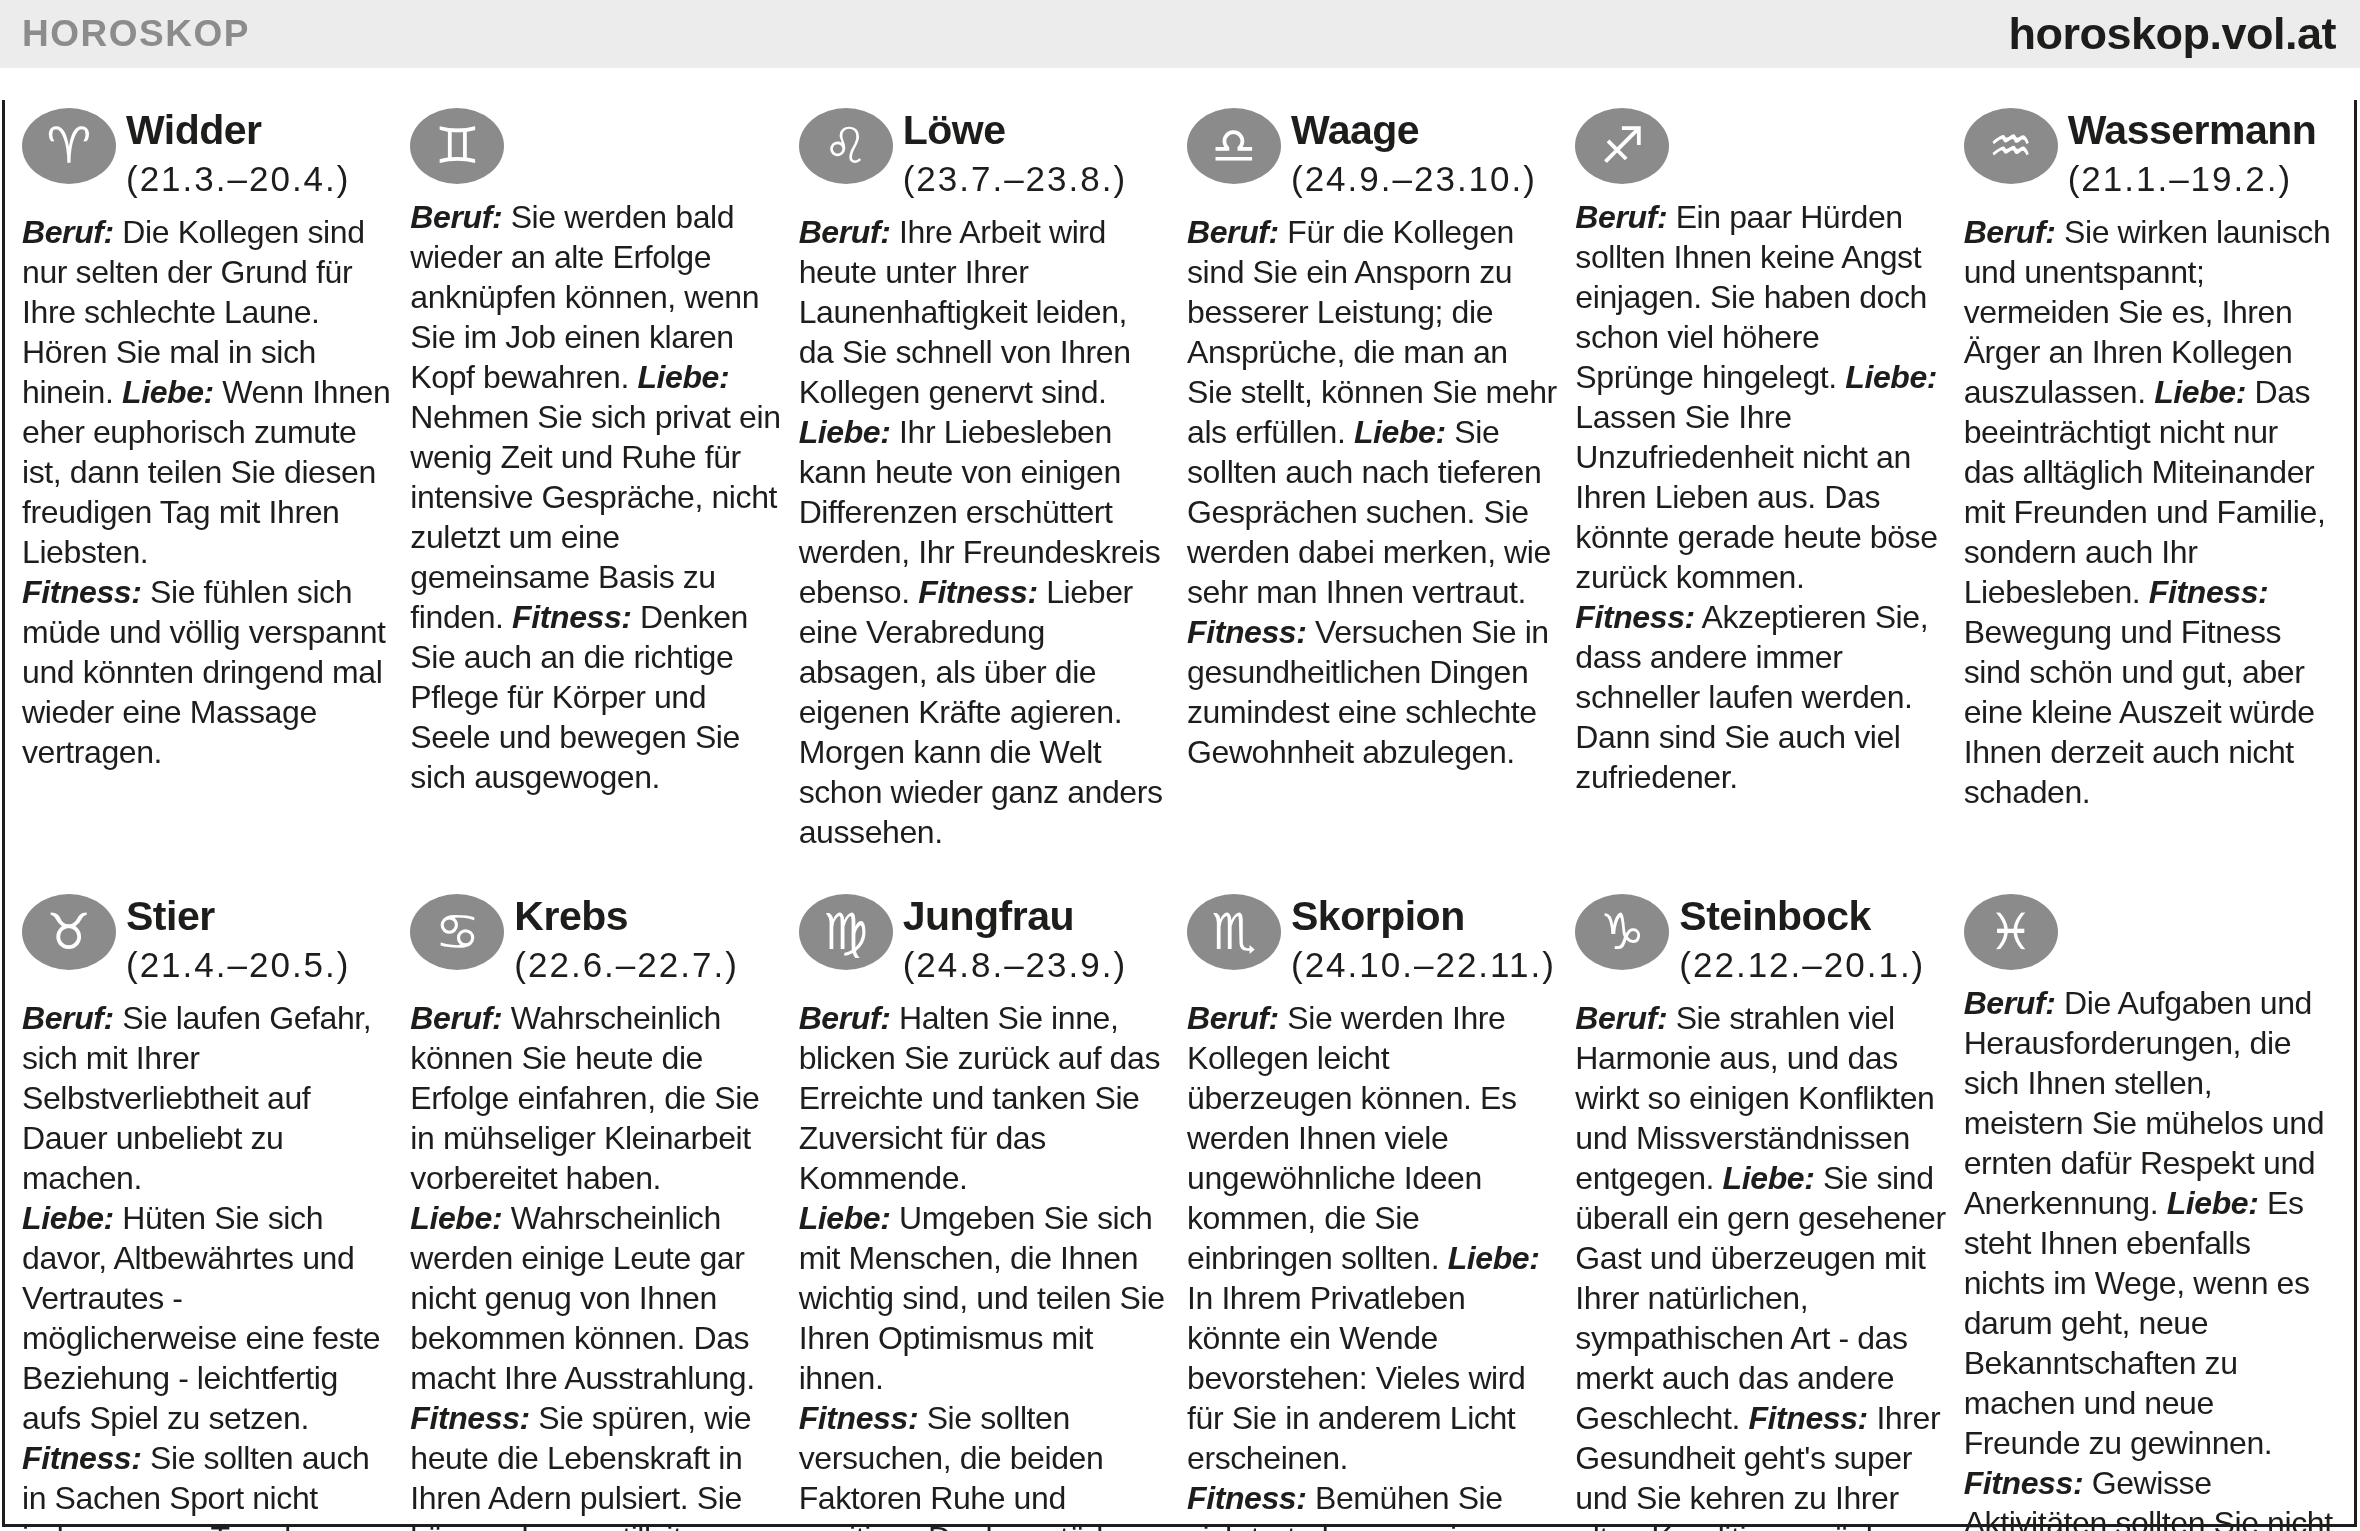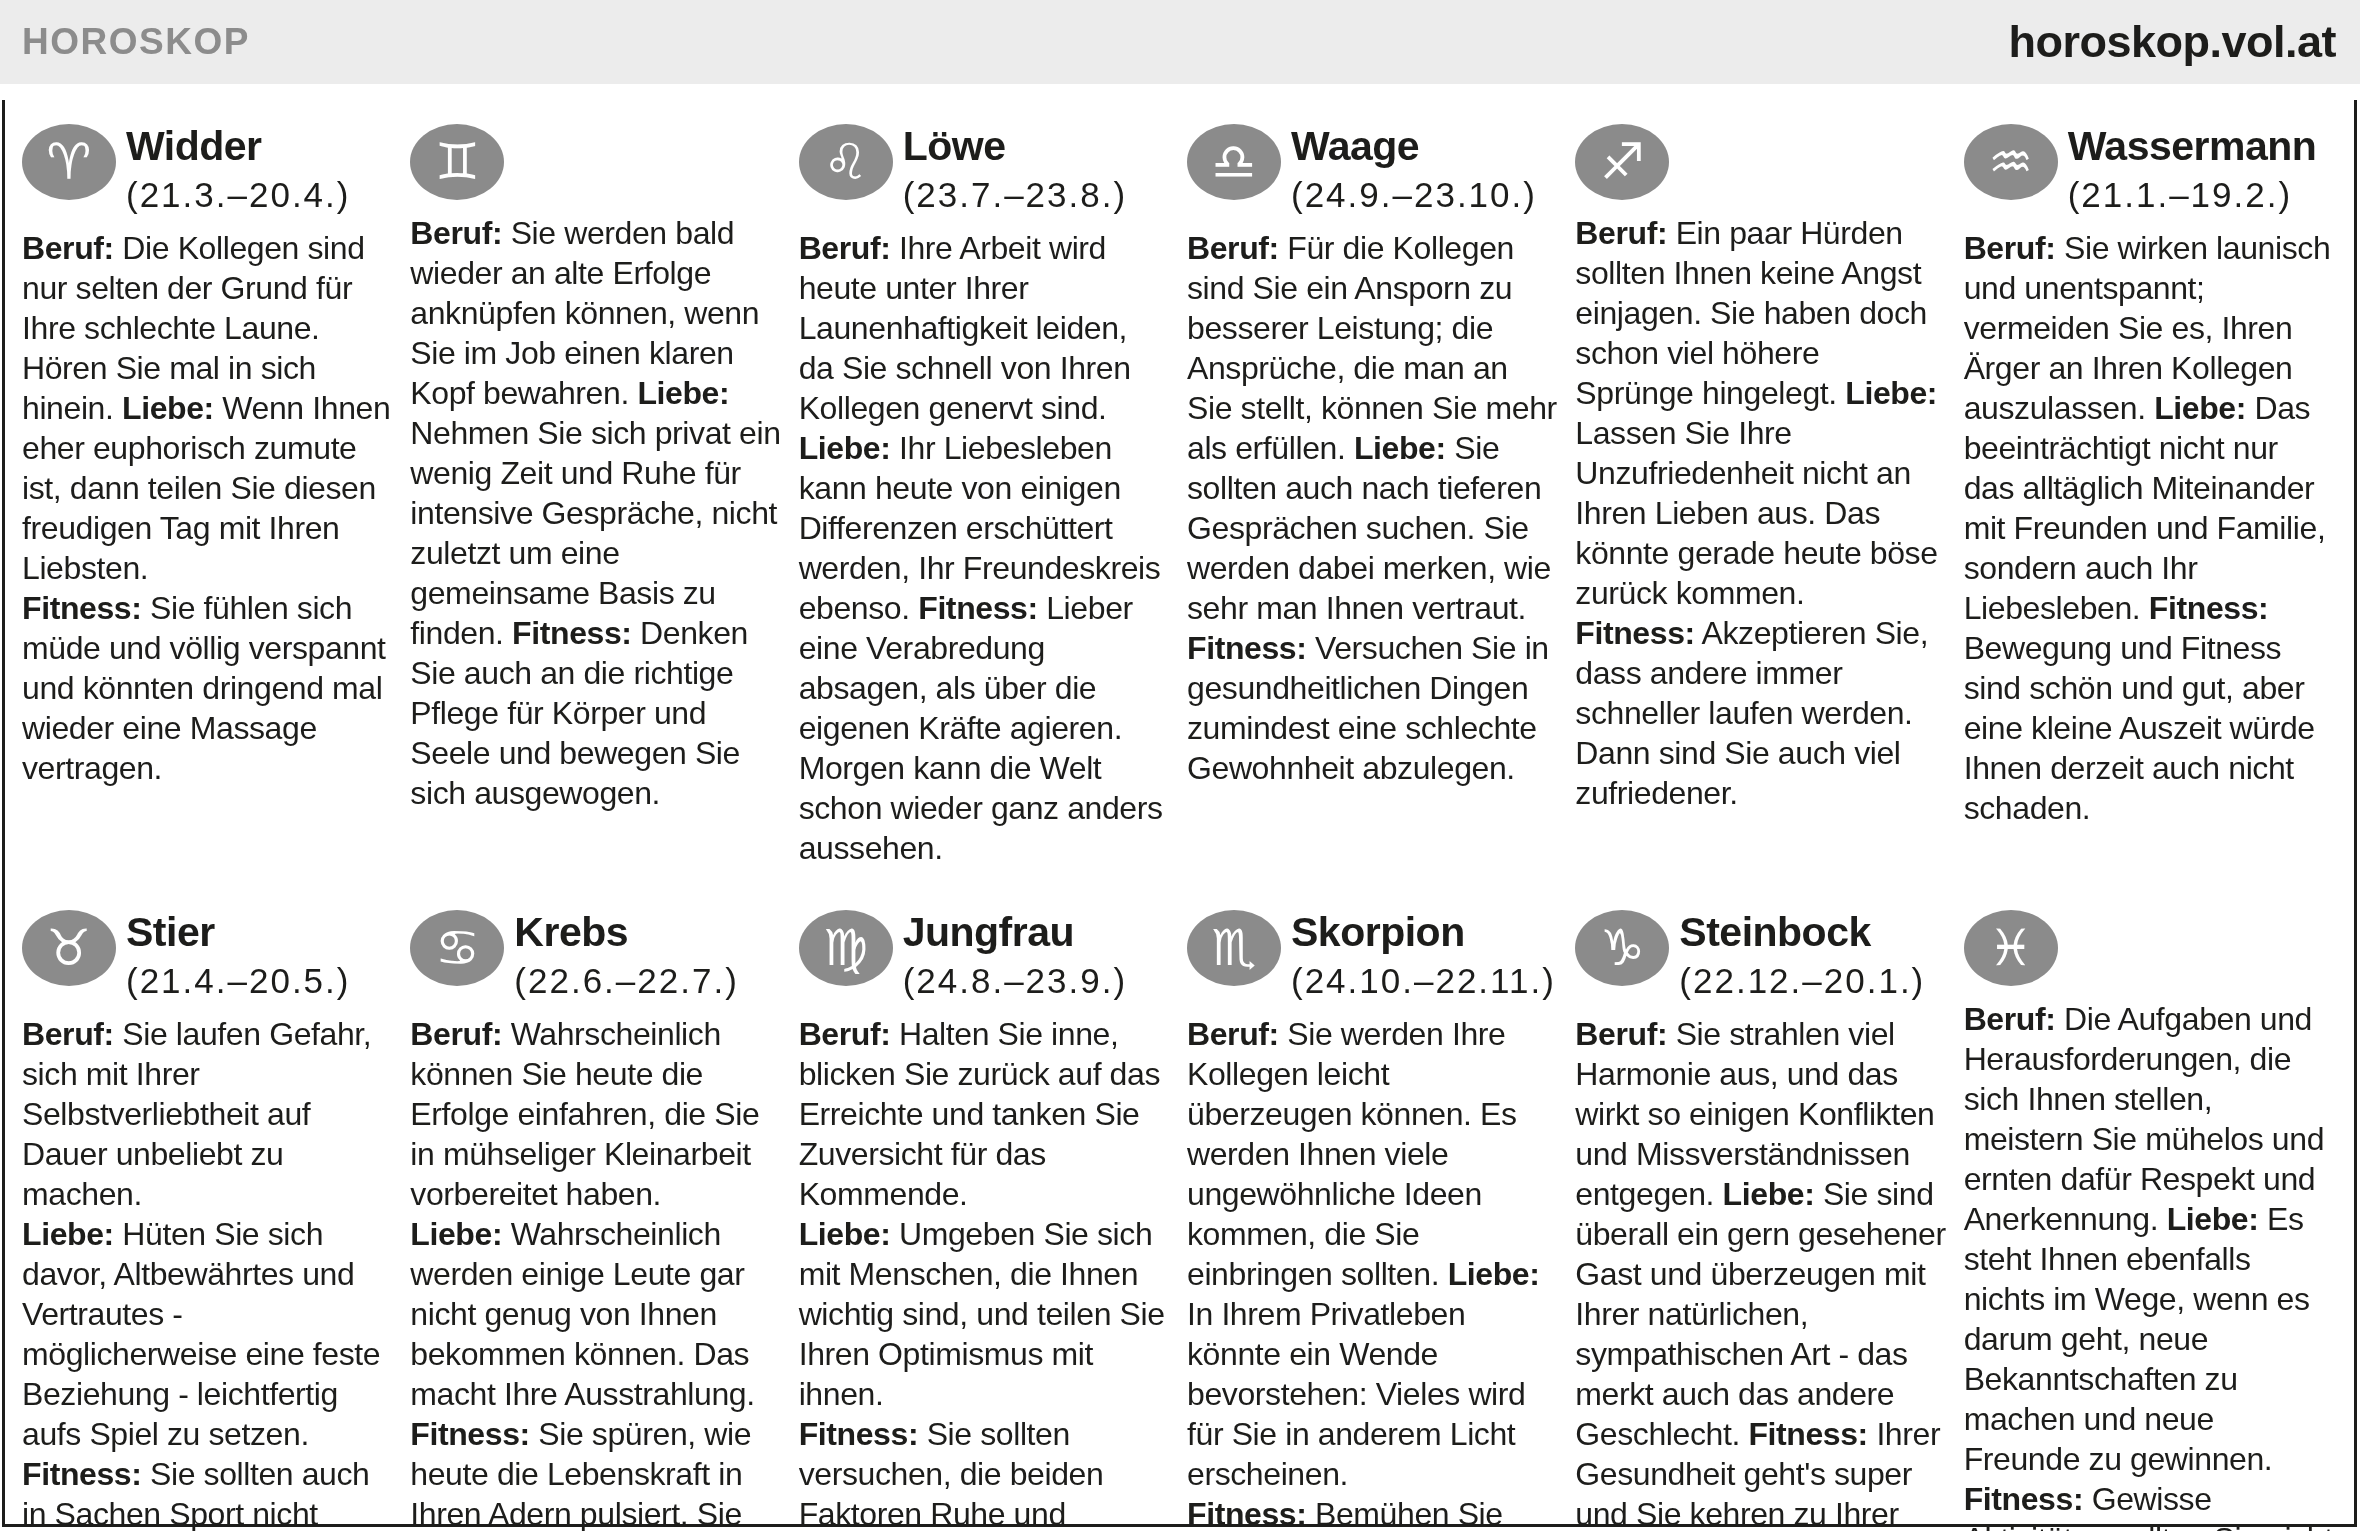--- a/index.html
+++ b/index.html
@@ -12,21 +12,21 @@
   }
   html,body{margin:0;padding:0;}
   body{
     width:2360px;height:1531px;
     background:var(--page-bg);
     font-family:"Liberation Sans","DejaVu Sans",sans-serif;
     position:relative;overflow:hidden;
     color:var(--text);
   }
   .header{
-    height:84px;background:var(--header-bg);
+    height:68px;background:var(--header-bg);
     display:flex;align-items:center;justify-content:space-between;
     padding:0 24px 0 22px;box-sizing:border-box;
   }
   .brand{
     color:var(--header-title);font-weight:bold;font-size:37px;letter-spacing:1.5px;
   }
   .site{
     color:var(--text);font-weight:bold;font-size:45px;letter-spacing:-0.5px;
   }
   .frame{
@@ -53,21 +53,21 @@
     color:#ffffff;font-family:"DejaVu Sans",sans-serif;
     font-size:50px;line-height:1;
   }
   .titles{margin-left:10px;padding-top:1px;min-width:0;}
   .name{font-size:41px;font-weight:bold;line-height:1.05;letter-spacing:-0.5px;}
   .dates{font-size:35px;margin-top:7px;letter-spacing:2px;white-space:nowrap;}
   .body{
     margin-top:13px;font-size:32px;line-height:40px;letter-spacing:-0.4px;
   }
   .para{margin:0;}
-  .para b{font-weight:bold;}
+  .para b{font-weight:bold;font-style:italic;}
 </style>
 </head>
 <body>
 
 <div class="header">
   <div class="brand">HOROSKOP</div>
   <div class="site">horoskop.vol.at</div>
 </div>
 
 <div class="frame"></div>

